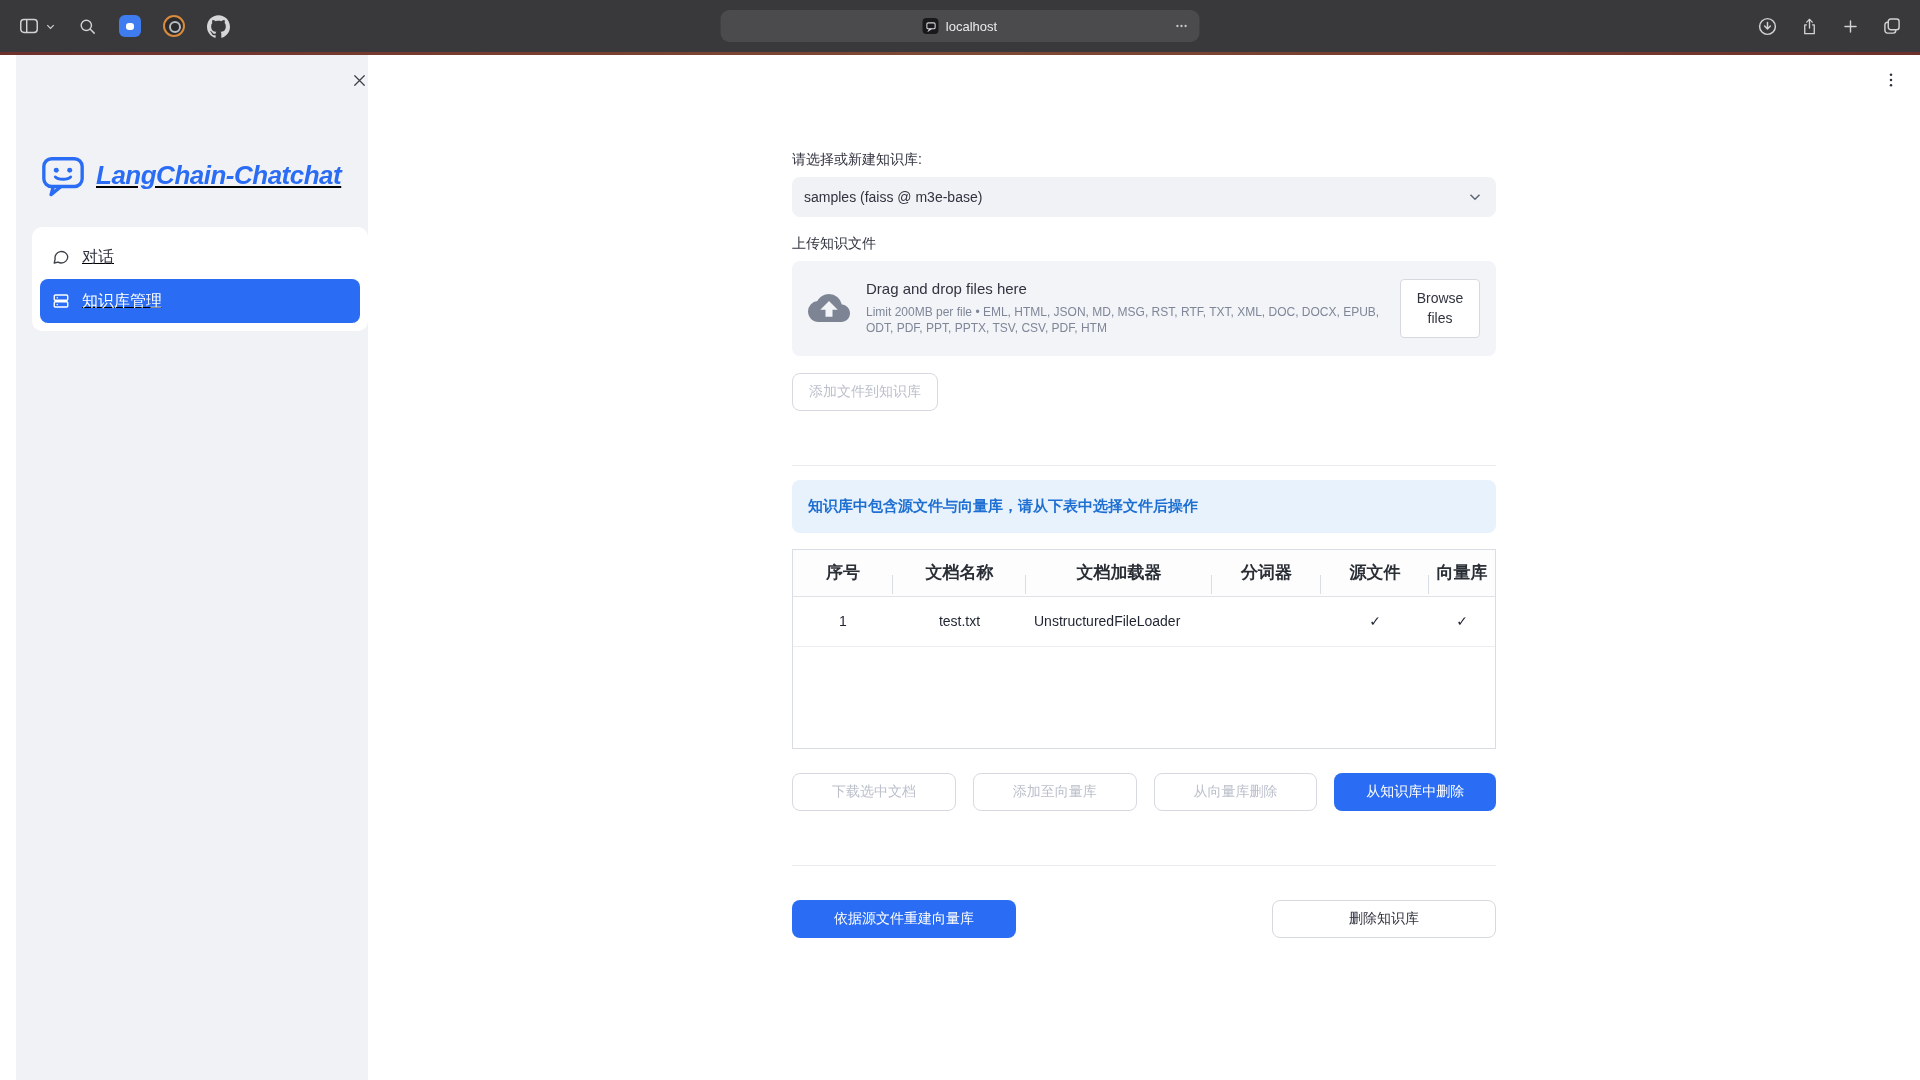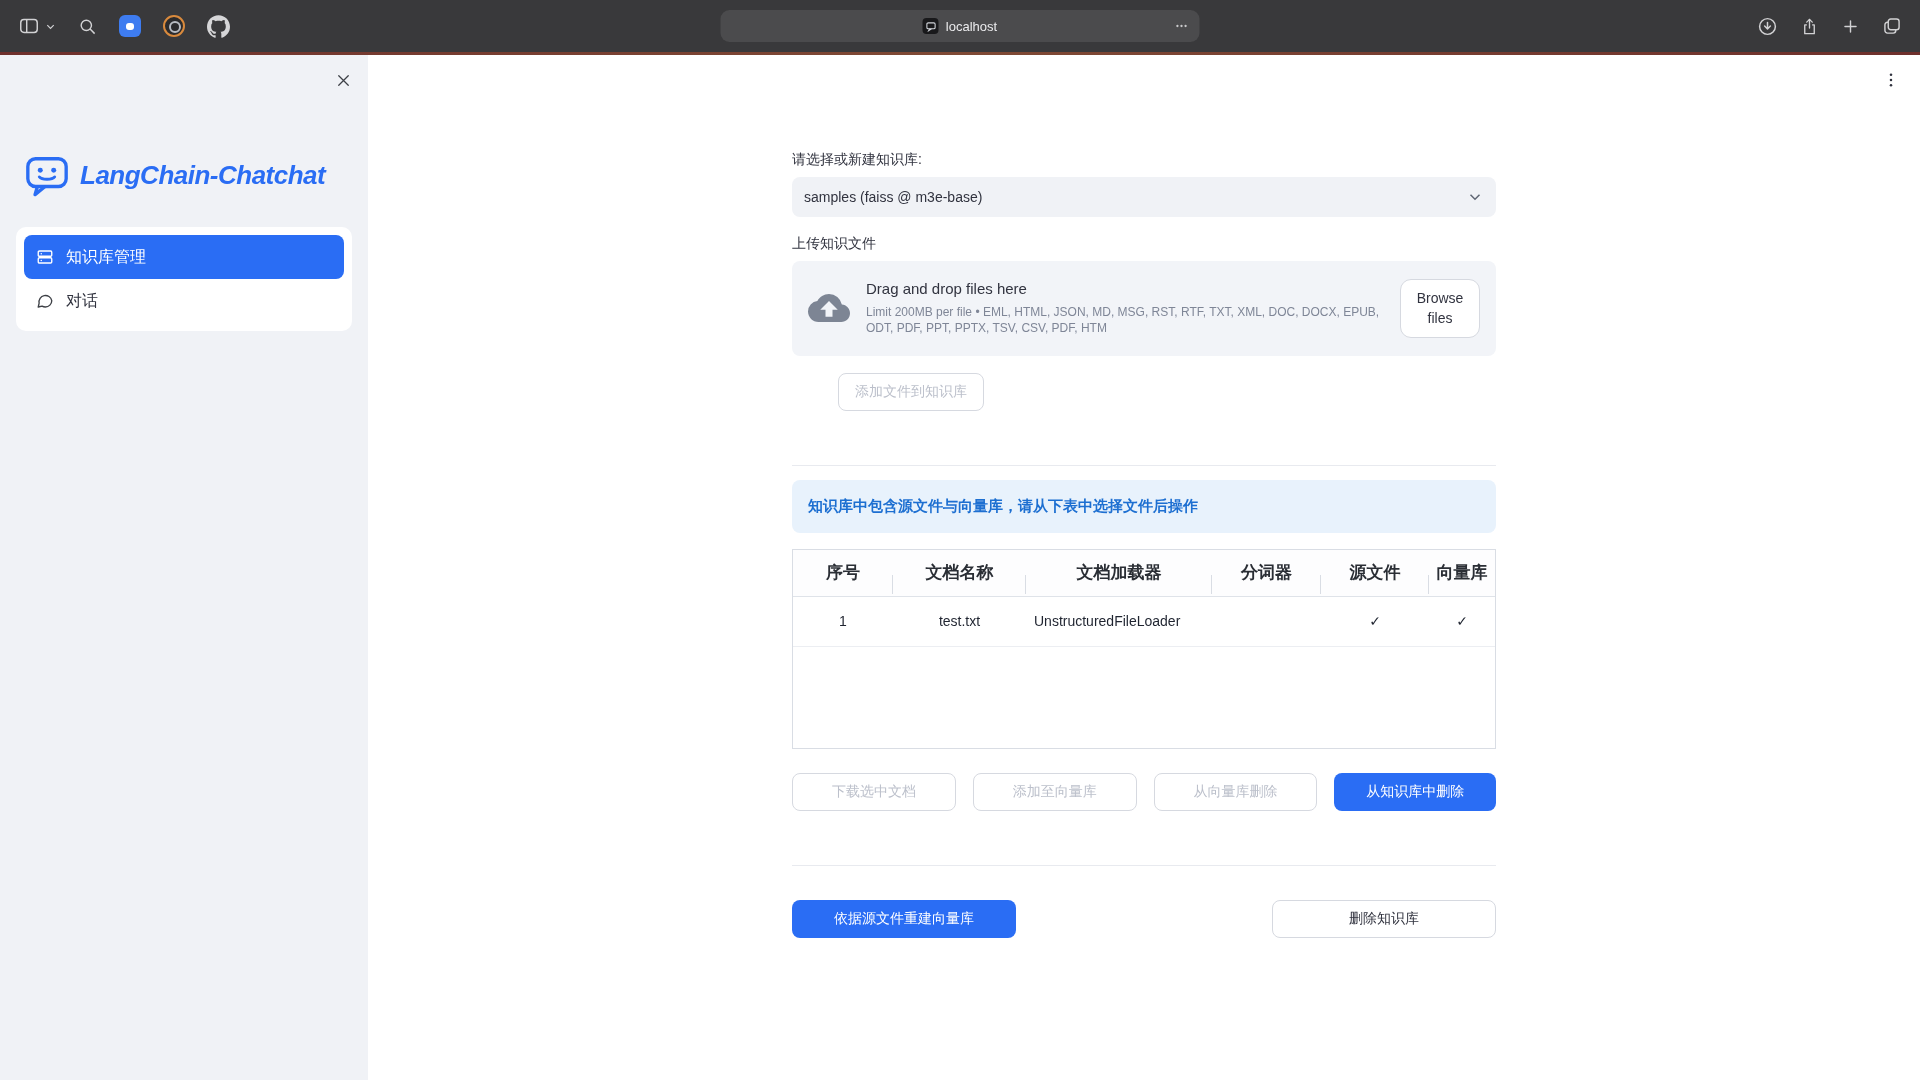--- a/index.html
+++ b/index.html
@@ -32,22 +32,22 @@
   .url-ellipsis { position:absolute; right:10px; top:9px; }
   .tb-right { position:absolute; right:18px; top:0; height:52px;
               display:flex; align-items:center; gap:22px; }
 
   
   .decoration { height:3px; width:100%;
                 background:linear-gradient(90deg,#6e302c,#7f4a35,#6e302c); }
 
   
   .app { position:absolute; top:55px; left:0; right:0; bottom:0; background:#fff; }
-  .sidebar { position:absolute; top:0; left:0; bottom:0; width:368px;
-             background:#f0f2f6; }
+  .sidebar { position:absolute; top:0; left:16px; bottom:0; width:368px;
+             background:#f0f2f6;text-decoration:underline; }
   .main { position:absolute; top:0; left:368px; right:0; bottom:0; background:#fff; }
   .block { width:704px; margin:0 auto; padding-top:96px; }
 
   
   .close-x { position:absolute; top:14px; right:14px; width:22px; height:22px;
              display:flex; align-items:center; justify-content:center; color:#3d4046; }
   .logo { display:flex; align-items:center; gap:10px; margin:97px 0 0 24px; }
   .logo-text { font-size:26px; font-weight:bold; font-style:italic; color:#2a6df4;
                letter-spacing:-0.5px; white-space:nowrap; }
   .nav-card { margin:29px 16px 0; background:#fff; border-radius:10px; padding:8px; }
@@ -63,29 +63,29 @@
   .field-label { font-size:14px; color:#31333f; margin-bottom:8px; }
   .selectbox { height:40px; background:#f0f2f6; border-radius:8px; display:flex;
                align-items:center; justify-content:space-between; padding:0 12px;
                font-size:14px; color:#31333f; margin-bottom:18px; }
   .uploader { background:#f2f4f8; border-radius:8px; padding:18px 16px;
               display:flex; align-items:center; gap:16px; margin-bottom:17px; }
   .cloud { flex:none; display:flex; }
   .uploader-text { flex:1; }
   .uploader-title { font-size:15px; color:#31333f; margin-bottom:7px; }
   .uploader-limit { font-size:12px; color:#7f8697; line-height:1.35; max-width:545px; }
-  .browse-btn { flex:none; background:#fff; border:1px solid #d6d9e0; border-radius:11px;
+  .browse-btn { flex:none; background:#fff; border:1px solid #d6d9e0; border-radius:4px;
               width:80px; padding:8px 10px; font-size:14px; color:#31333f;
               line-height:1.45; text-align:center; }
   .btn { height:38px; border-radius:8px; font-size:14px; display:inline-flex;
          align-items:center; justify-content:center; }
   .btn.disabled { background:#fff; border:1px solid #d6d9e0; color:#bcc0cb; }
   .btn.primary  { background:#2a6df4; border:none; color:#fff; }
   .btn.secondary{ background:#fff; border:1px solid #d6d9e0; color:#31333f; }
-  .add-btn { padding:12px 16px;margin-left:46px; }
+  .add-btn { padding:12px 16px; }
   hr.divider { border:none; border-top:1px solid #e8eaef; margin:54px 0 0; }
   .kb-heading { margin-top:38px; font-size:16px; font-weight:700; color:#31333f; }
   .kb-heading code { font-family:"DejaVu Sans Mono", monospace; font-size:14px;
               font-weight:600; color:#09ab3b; margin:0 3px; }
   .info-box { margin-top:14px; background:#e8f2fc; border-radius:8px;
               padding:17px 16px; font-size:15px; font-weight:600; color:#1d6fd1; }
 
   
   .grid { margin-top:16px; height:200px; border:1px solid #d9dde4; background:#fff; }
   .grid-header { display:flex; height:47px; align-items:center;
@@ -202,38 +202,38 @@
           <path d="M14 36l-2.5 8.5L22 36" stroke="#2a6df4" stroke-width="3.5" stroke-linejoin="round"></path>
           <circle cx="17" cy="19" r="2.6" fill="#2a6df4"></circle>
           <circle cx="31" cy="19" r="2.6" fill="#2a6df4"></circle>
           <path d="M16 26c2.5 3.2 13.5 3.2 16 0" stroke="#2a6df4" stroke-width="3" stroke-linecap="round"></path>
         </svg>
       </span>
       <span class="logo-text">LangChain-Chatchat</span>
     </div>
 
     <nav class="nav-card">
+      <div class="nav-item">
+        <span class="nav-ico">
+          <svg width="18" height="18" viewBox="0 0 24 24" fill="none" stroke="currentColor" stroke-width="1.8">
+              <path d="M21 11.5a8.5 8.5 0 0 1-8.5 8.5c-1.6 0-3.1-.42-4.4-1.17L3 20l1.17-5.1A8.5 8.5 0 1 1 21 11.5z" stroke-linejoin="round"></path>
+            </svg>
+        </span>
+        <span>对话</span>
+      </div>
       <div class="nav-item active">
         <span class="nav-ico">
           <svg width="18" height="18" viewBox="0 0 24 24" fill="none" stroke="currentColor" stroke-width="1.8">
               <rect x="3" y="4" width="18" height="7" rx="1.5"></rect>
               <rect x="3" y="13" width="18" height="7" rx="1.5"></rect>
               <circle cx="7" cy="7.5" r="1" fill="currentColor" stroke="none"></circle>
               <circle cx="7" cy="16.5" r="1" fill="currentColor" stroke="none"></circle>
             </svg>
         </span>
         <span>知识库管理</span>
-      </div>
-      <div class="nav-item">
-        <span class="nav-ico">
-          <svg width="18" height="18" viewBox="0 0 24 24" fill="none" stroke="currentColor" stroke-width="1.8">
-              <path d="M21 11.5a8.5 8.5 0 0 1-8.5 8.5c-1.6 0-3.1-.42-4.4-1.17L3 20l1.17-5.1A8.5 8.5 0 1 1 21 11.5z" stroke-linejoin="round"></path>
-            </svg>
-        </span>
-        <span>对话</span>
       </div>
     </nav>
   </aside>
 
   <main class="main">
     <span class="menu-dots">
       <svg width="18" height="18" viewBox="0 0 24 24" fill="currentColor">
           <circle cx="12" cy="5" r="1.7"></circle>
           <circle cx="12" cy="12" r="1.7"></circle>
           <circle cx="12" cy="19" r="1.7"></circle>

